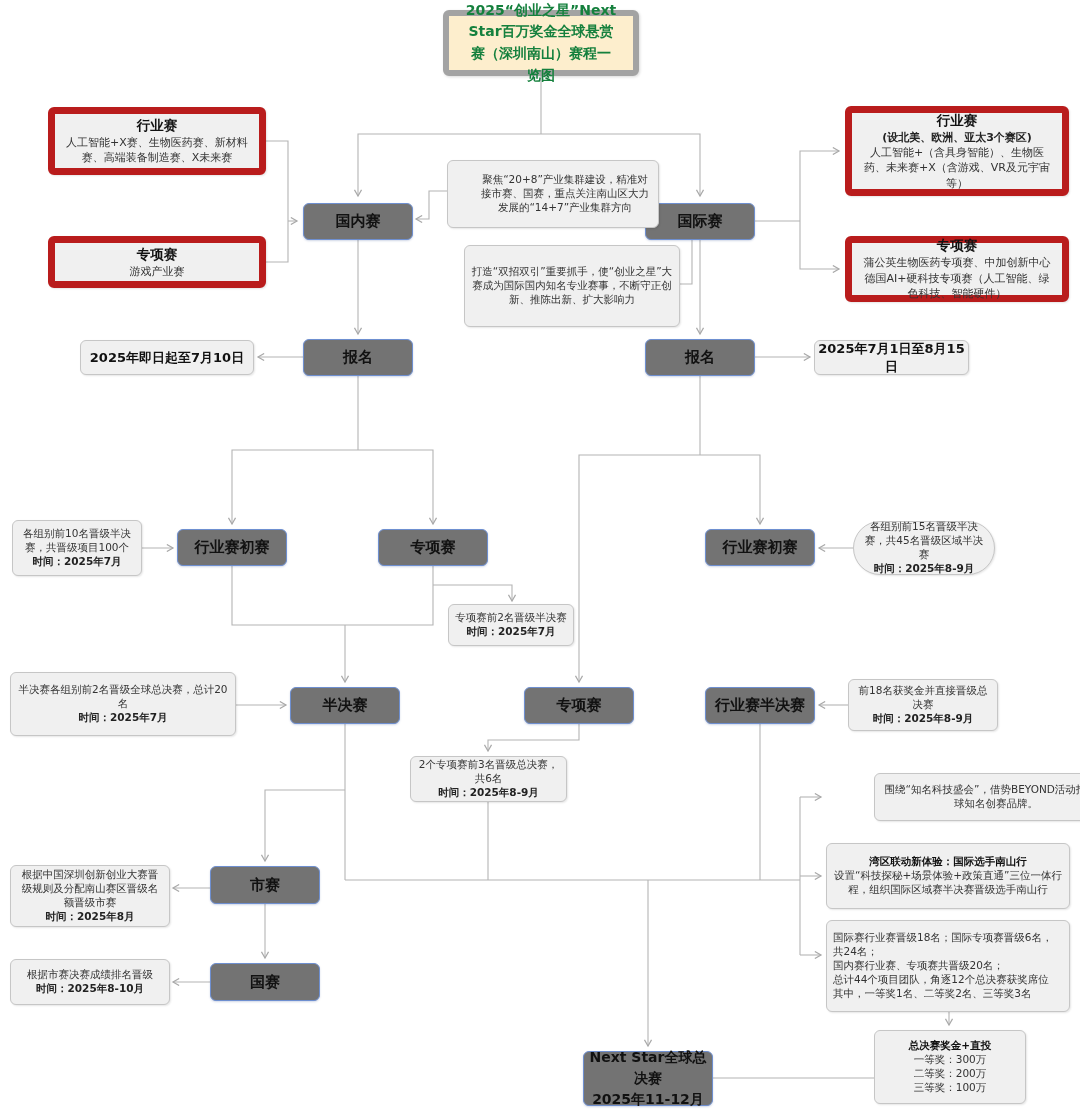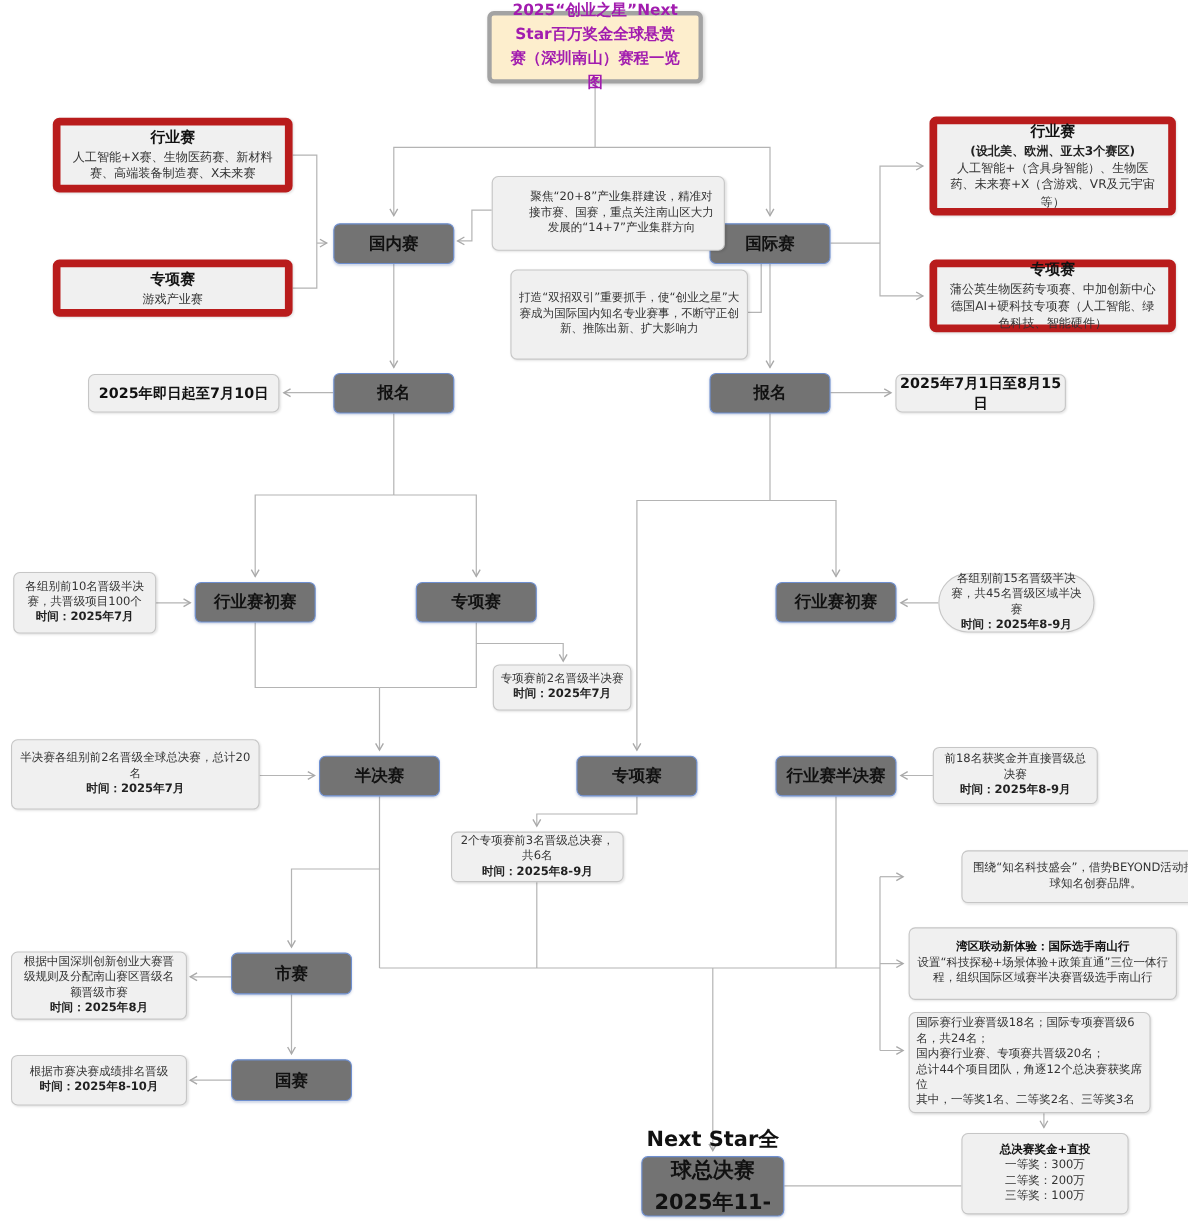--- a/index.html
+++ b/index.html
@@ -15,26 +15,26 @@
   .note{background:#f0f0f0;border:1px solid #c6c6c6;color:#333;
         font-size:10.5px;line-height:1.32;padding:3px 6px;
         box-shadow:1px 1px 2px rgba(0,0,0,.10);}
   .panel{background:#f0f0f0;border:7px solid #b91c1c;color:#333;
         font-size:11px;line-height:1.4;padding:4px 8px;
         box-shadow:1px 1px 2px rgba(0,0,0,.10);}
   .panel-title{font-weight:bold;font-size:13.5px;color:#111;}
   .panel-sub{font-weight:bold;font-size:11px;color:#222;}
   .time{font-weight:bold;color:#222;}
   .bold{font-weight:bold;color:#111;}
-  .title-box{background:#fdeecd;border:4px solid #a3a3a3;font-weight:bold;
-        font-size:14px;line-height:1.55;color:#a21caf;padding:4px 16px;
+  .title-box{background:#fdeecd;border:6px solid #a3a3a3;font-weight:bold;
+        font-size:14px;line-height:1.55;color:#15803d;padding:4px 16px;
         box-shadow:1px 1px 3px rgba(0,0,0,.15);}
   .date-box{background:#f0f0f0;border:1px solid #c6c6c6;font-weight:bold;
         font-size:13px;color:#111;box-shadow:1px 1px 2px rgba(0,0,0,.10);}
-  .node.small-final{font-size:19px;line-height:1.5;}
+  .node.small-final{font-size:14px;line-height:1.5;}
   .left-align{align-items:flex-start;text-align:left;}
   svg#wires{position:absolute;left:0;top:0;z-index:0;}
   .box{z-index:1;}
 </style>
 </head>
 <body>
 
 <div id="stage">
 
   <svg id="wires" width="1080" height="1112">
@@ -179,21 +179,21 @@
     <div class="time">时间：2025年8-9月</div>
   </div>
 
   <div class="box note" style="left:826px;top:773px;width:244px;height:48px;margin-left:48px;">
     <div>围绕“知名科技盛会”，借势BEYOND活动打造全球知名创赛品牌。</div>
   </div>
   <div class="box note" style="left:826px;top:843px;width:244px;height:66px;">
     <div class="bold">湾区联动新体验：国际选手南山行</div>
     <div>设置“科技探秘+场景体验+政策直通”三位一体行程，组织国际区域赛半决赛晋级选手南山行</div>
   </div>
-  <div class="box note left-align" style="left:826px;top:920px;width:220px;height:92px;">
+  <div class="box note left-align" style="left:826px;top:920px;width:244px;height:92px;">
     <div>国际赛行业赛晋级18名；国际专项赛晋级6名，共24名；</div>
     <div>国内赛行业赛、专项赛共晋级20名；</div>
     <div>总计44个项目团队，角逐12个总决赛获奖席位</div>
     <div>其中，一等奖1名、二等奖2名、三等奖3名</div>
   </div>
 
   <div class="box note" style="left:10px;top:865px;width:160px;height:62px;">
     <div>根据中国深圳创新创业大赛晋级规则及分配南山赛区晋级名额晋级市赛</div>
     <div class="time">时间：2025年8月</div>
   </div>

